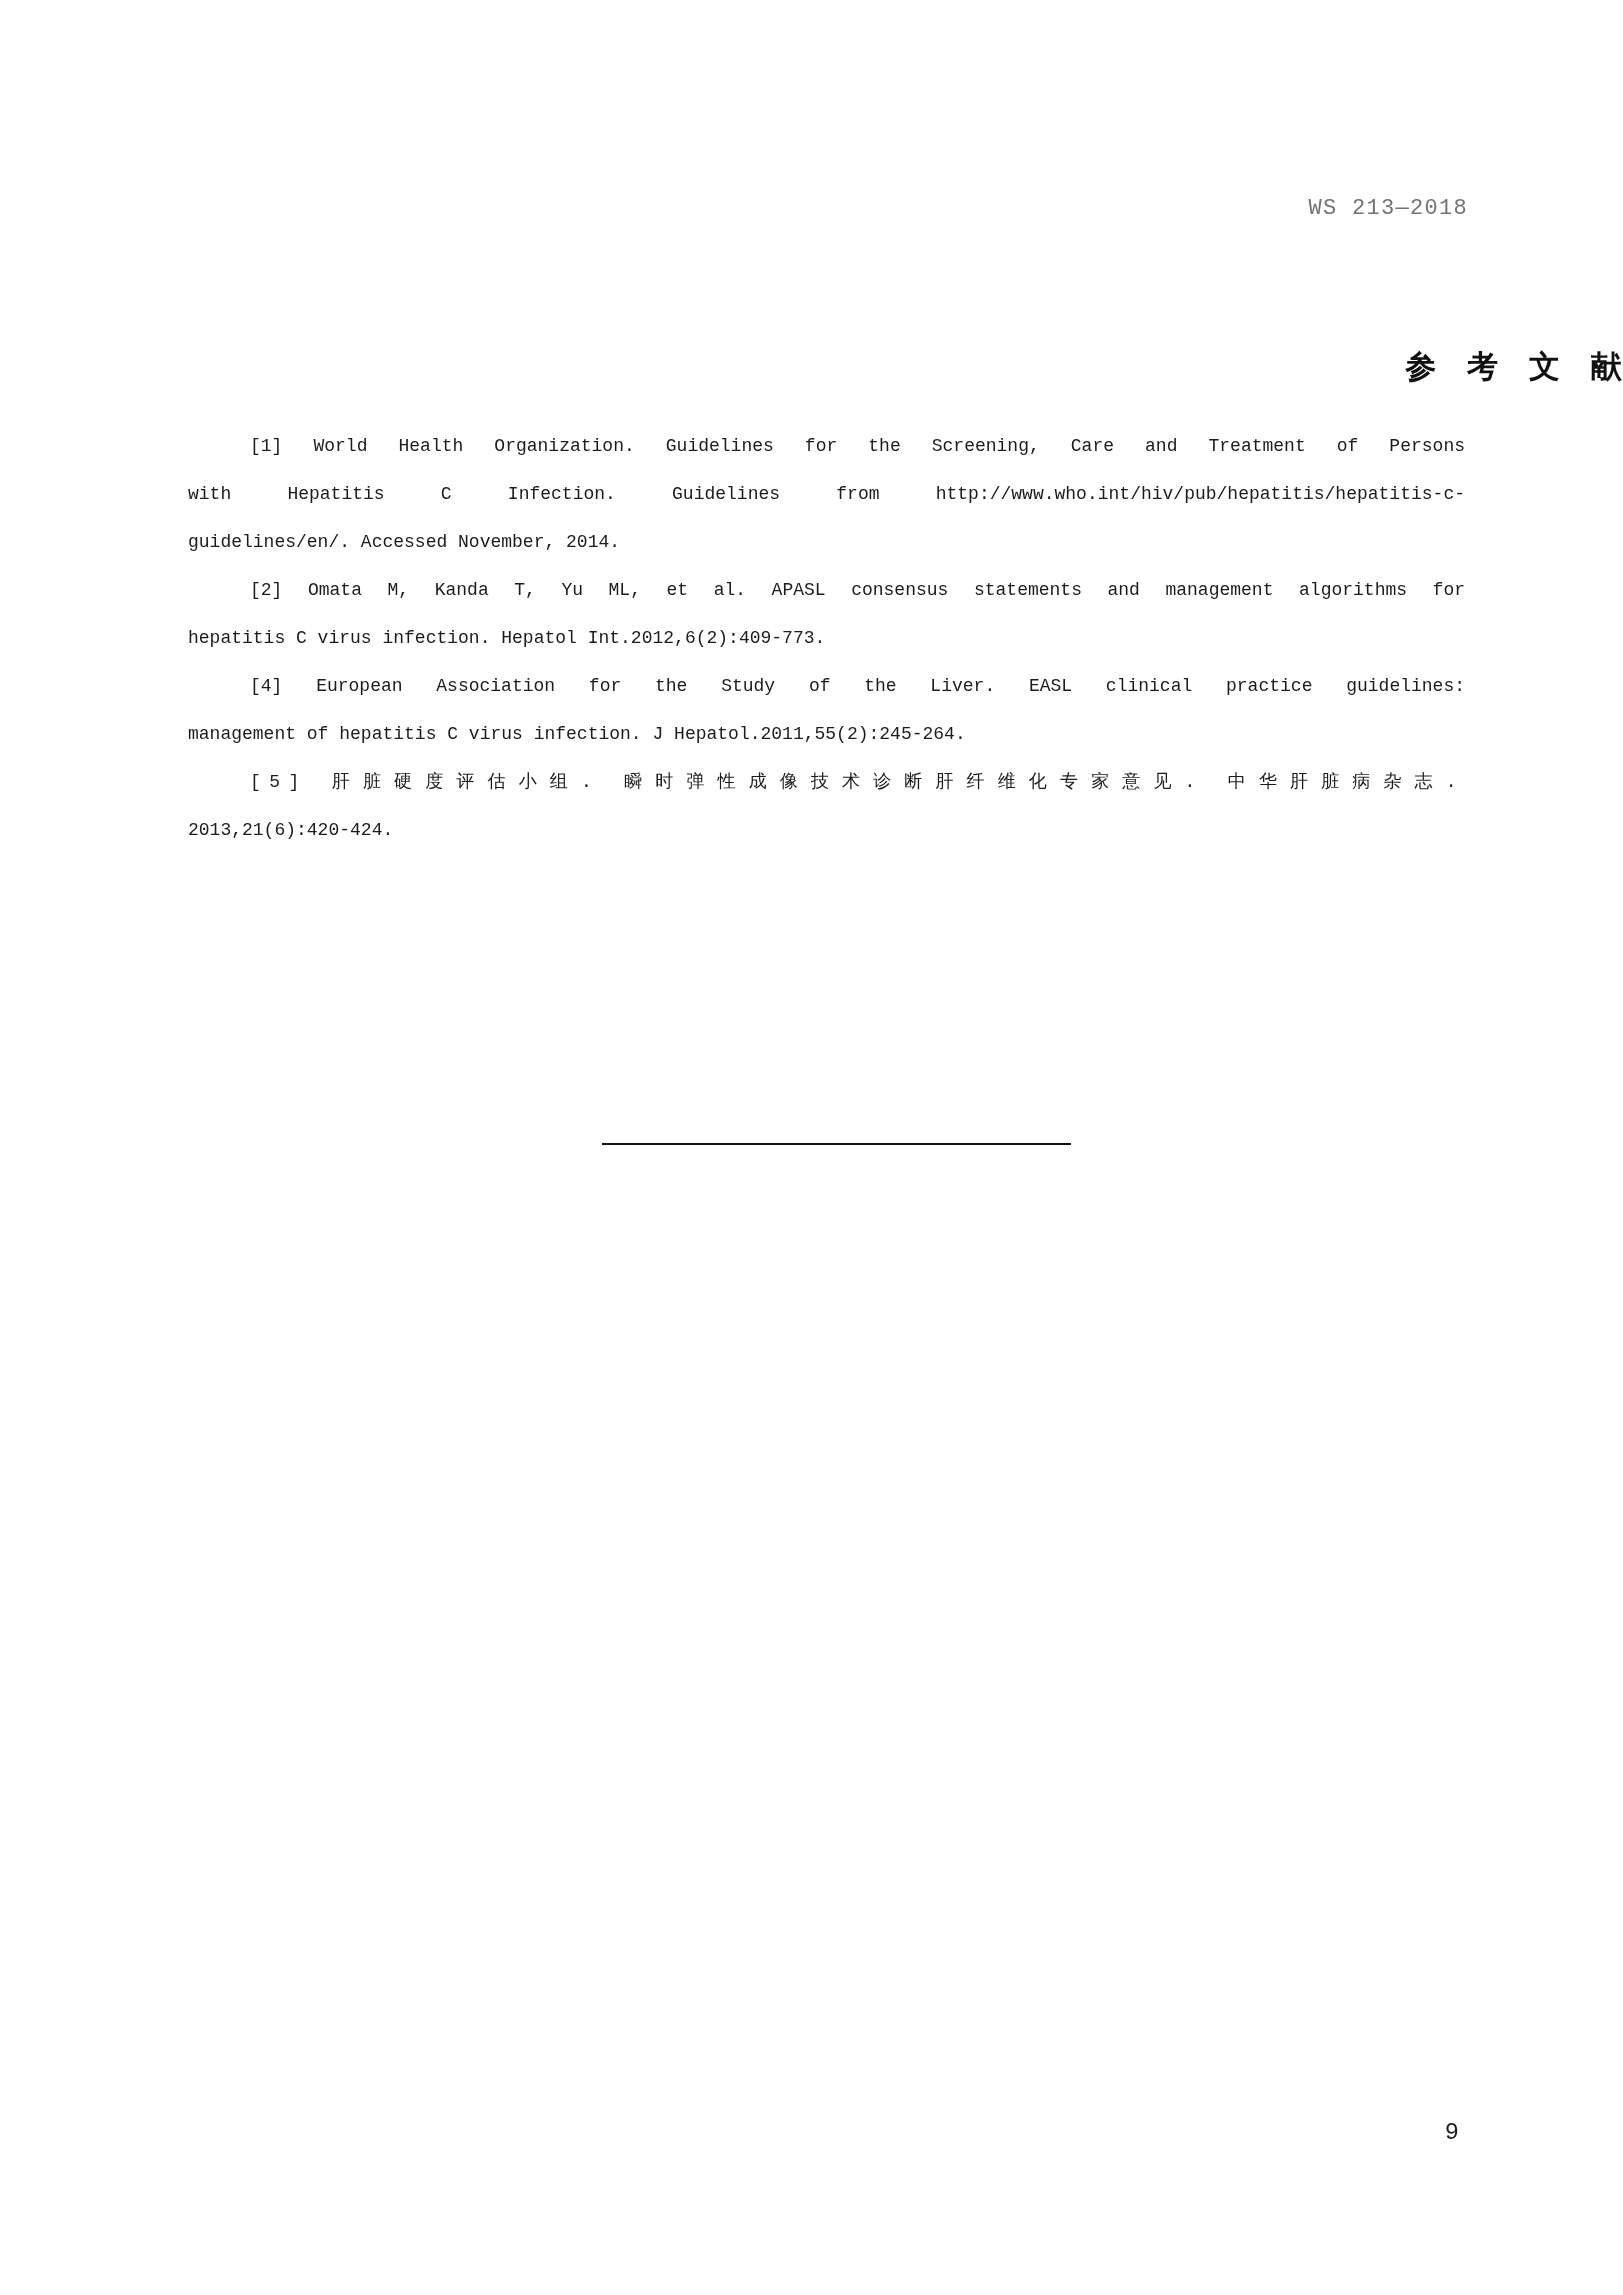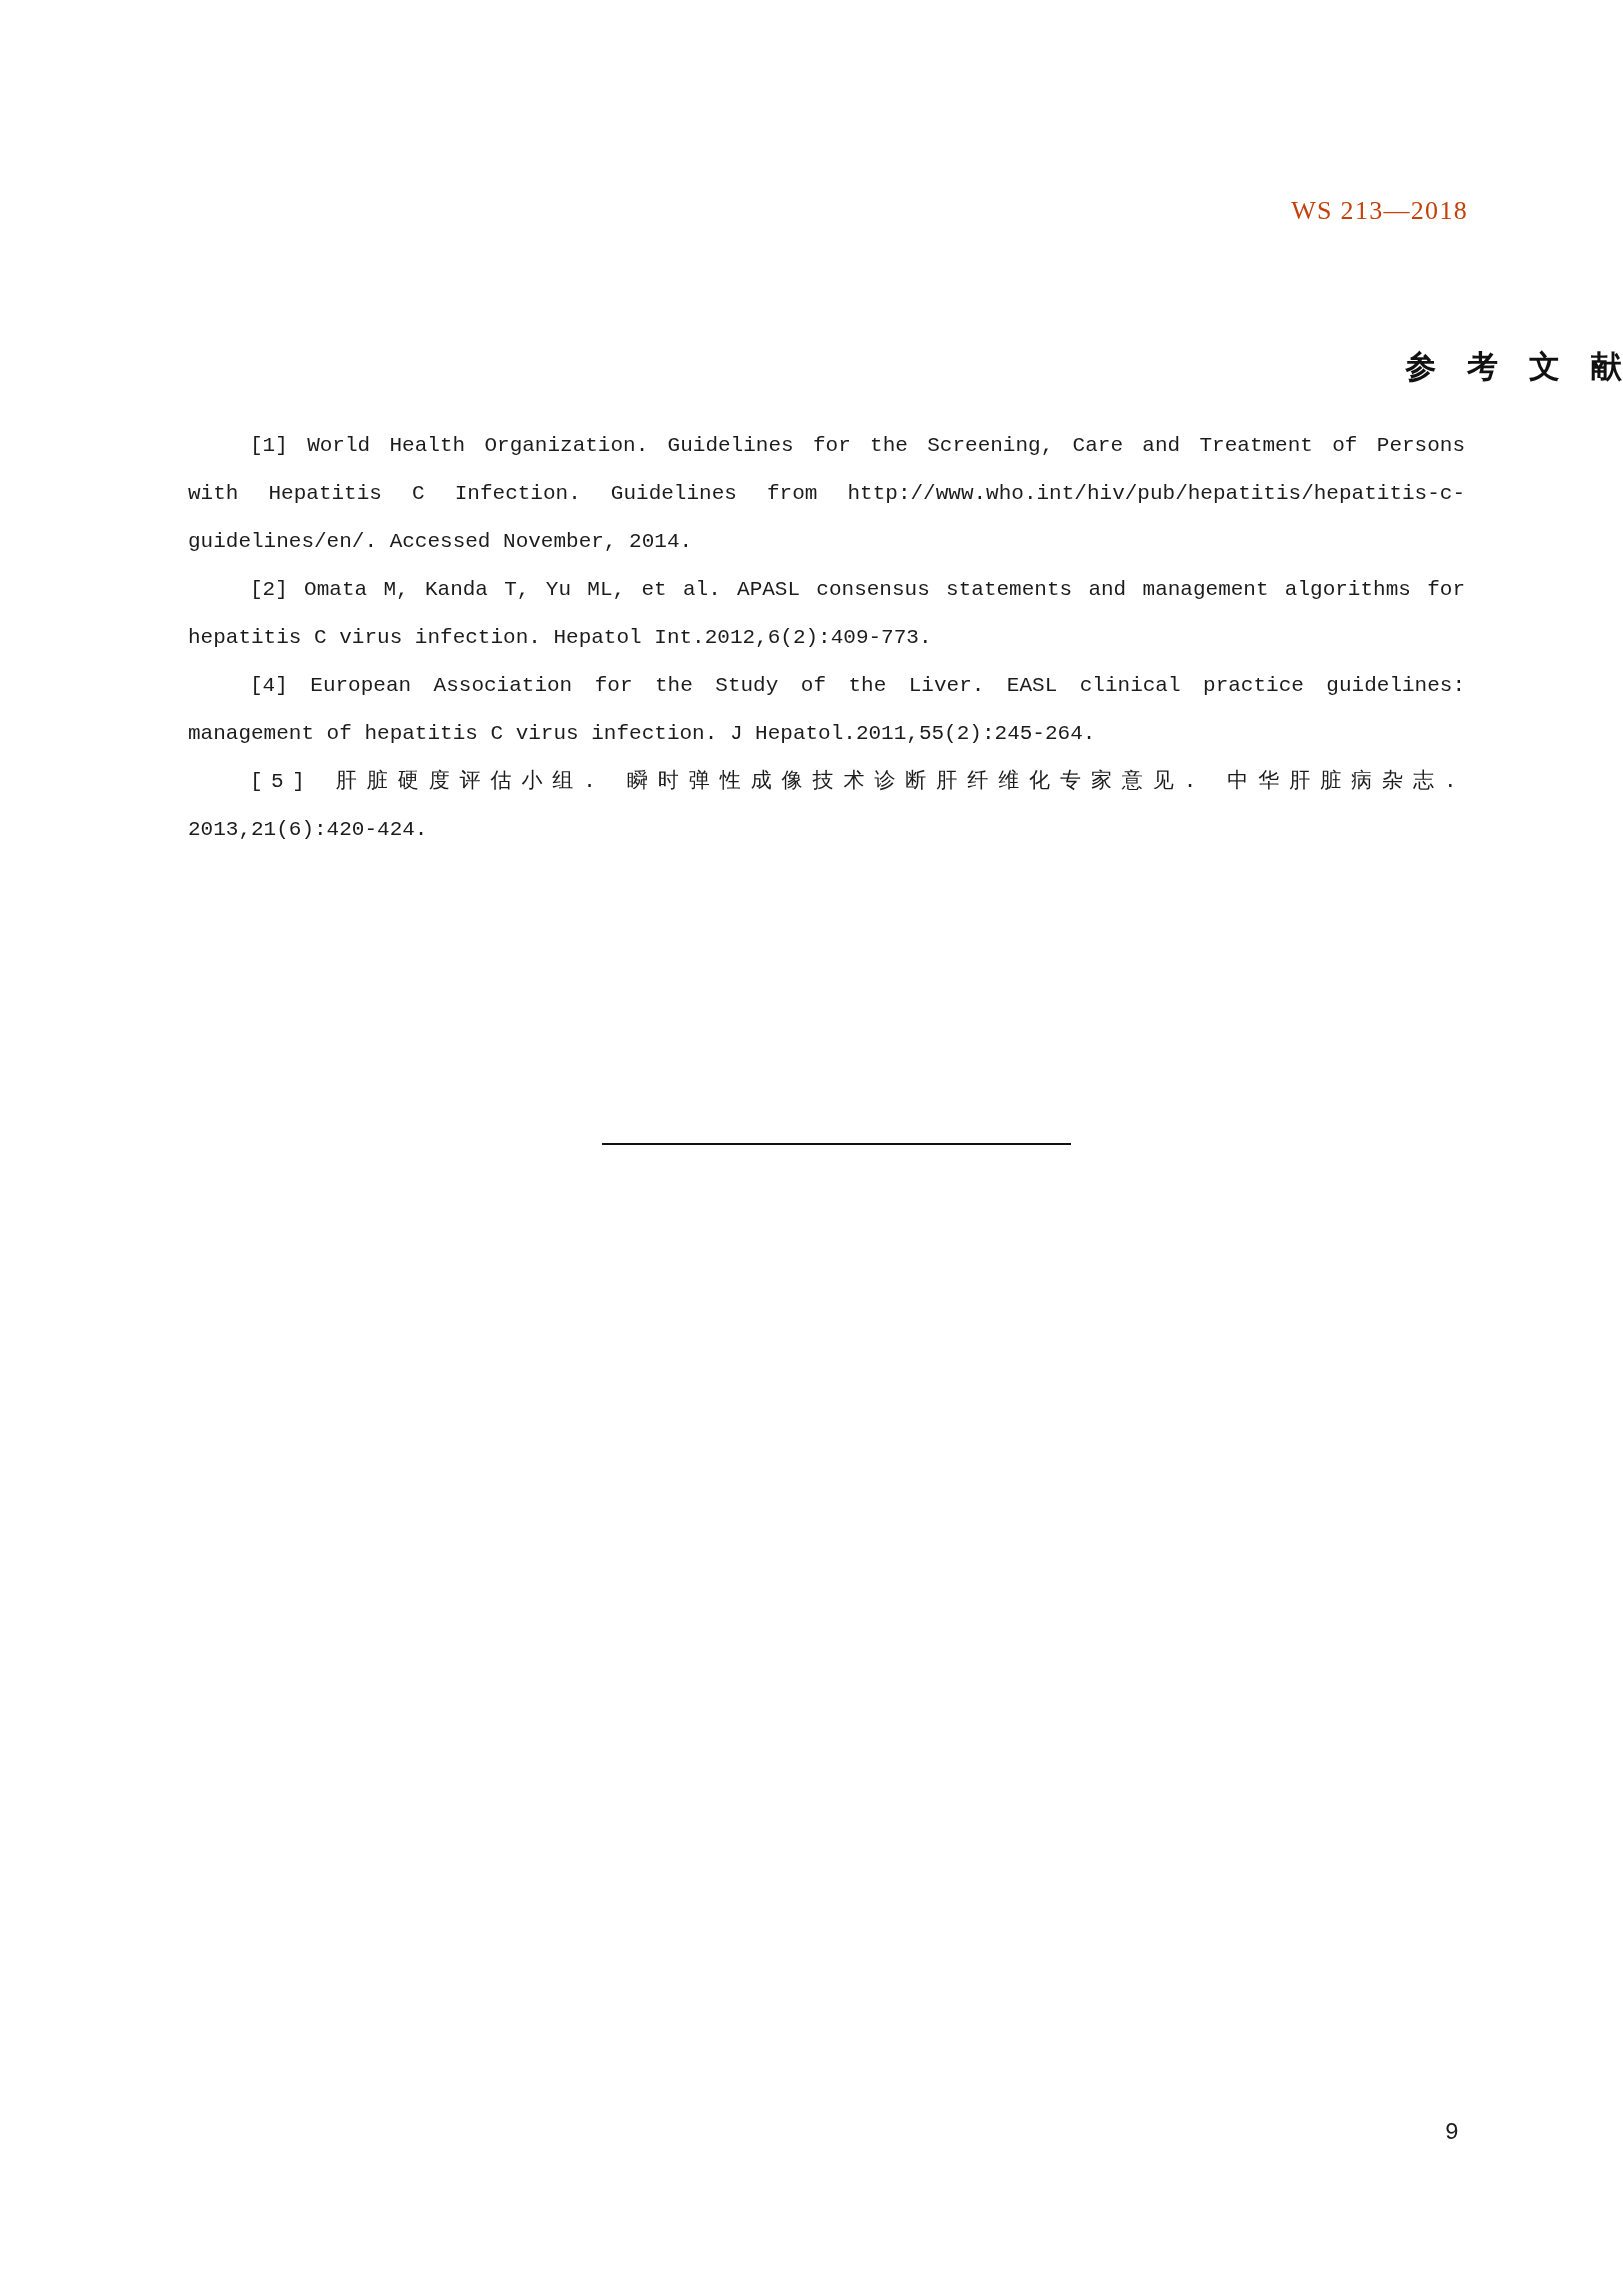--- a/index.html
+++ b/index.html
@@ -10,24 +10,24 @@
     height: 2295px;
     margin: 0 auto;
     background: #ffffff;
     color: #1c1c1c;
     overflow: hidden;
   }
   .doc-header {
     position: absolute;
     top: 196px;
     right: 155px;
-    font-family: Liberation Serif, serif;
-    font-size: 26px;
+    font-family: Liberation Mono, monospace;
+    font-size: 22px;
     letter-spacing: 1.3px;
-    color: #c2410c;
+    color: #737373;
     white-space: nowrap;
   }
   .doc-title {
     position: absolute;
     top: 346px;
     left: 0;
     width: 100%;
     text-align: right;
     font-family: "Liberation Sans", "DejaVu Sans", sans-serif;
     font-weight: bold;
@@ -35,21 +35,21 @@
     word-spacing: 19.6px;
     letter-spacing: 1.3px;
     color: #111;
   }
   .refs {
     position: absolute;
     top: 422px;
     left: 188px;
     width: 1277px;
     font-family: "Liberation Mono", "DejaVu Sans Mono", monospace;
-    font-size: 21px;
+    font-size: 18px;
     color: #1c1c1c;
   }
   .line {
     line-height: 48px;
     height: 48px;
     white-space: nowrap;
     text-align: left;
   }
   .line.fill {
     white-space: normal;

